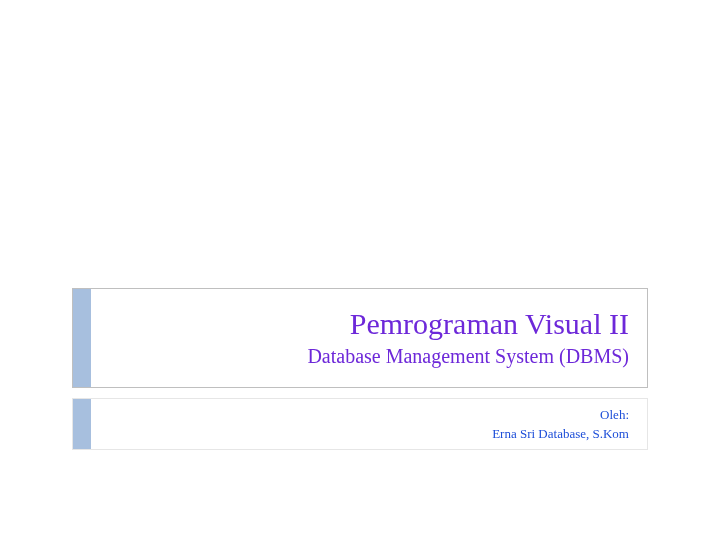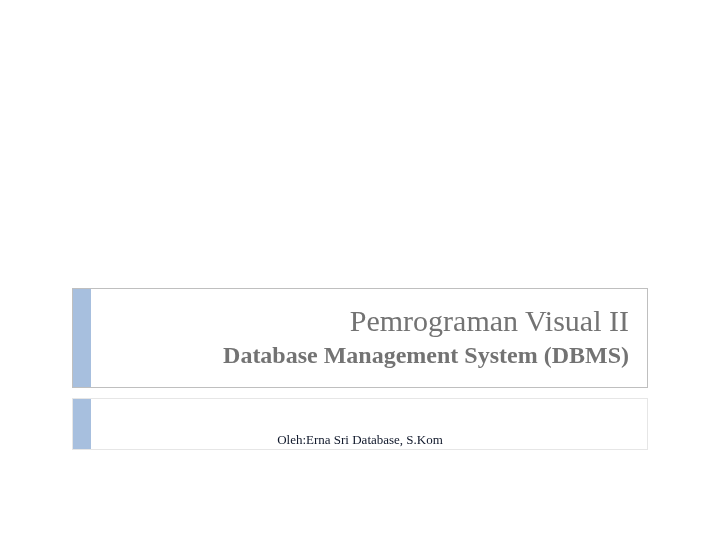--- a/index.html
+++ b/index.html
@@ -25,54 +25,54 @@
       height: 100%;
       background: #a7bfde;
     }
     .title-content {
       flex: 1;
       display: flex;
       flex-direction: column;
       justify-content: center;
       align-items: flex-end;
       padding-right: 18px;
-      color: #737373;
+      color: #6d28d9;
     }
     .title-main {
       font-size: 30px;
       font-weight: normal;
       line-height: 1.2;
     }
     .title-sub {
-      font-size: 24px;
-      font-weight: bold;
+      font-size: 20px;
+      font-weight: normal;
       line-height: 1.4;
     }
     .author-block {
       position: absolute;
       left: 72px;
       top: 398px;
       width: 576px;
       height: 52px;
       border: 1px solid #e6e6e6;
       display: flex;
     }
     .author-accent {
       width: 18px;
       height: 100%;
       background: #a7bfde;
     }
     .author-content {
       flex: 1;
       display: flex;
-      flex-direction: row;
+      flex-direction: column;
       justify-content: center;
       align-items: flex-end;
       padding-right: 18px;
-      color: #0f172a;
+      color: #1d4ed8;
       font-size: 13px;
       line-height: 1.5;
     }
   </style>
 </head>
 <body>
 
 <div class="title-block">
   <div class="title-accent"></div>
   <div class="title-content">

